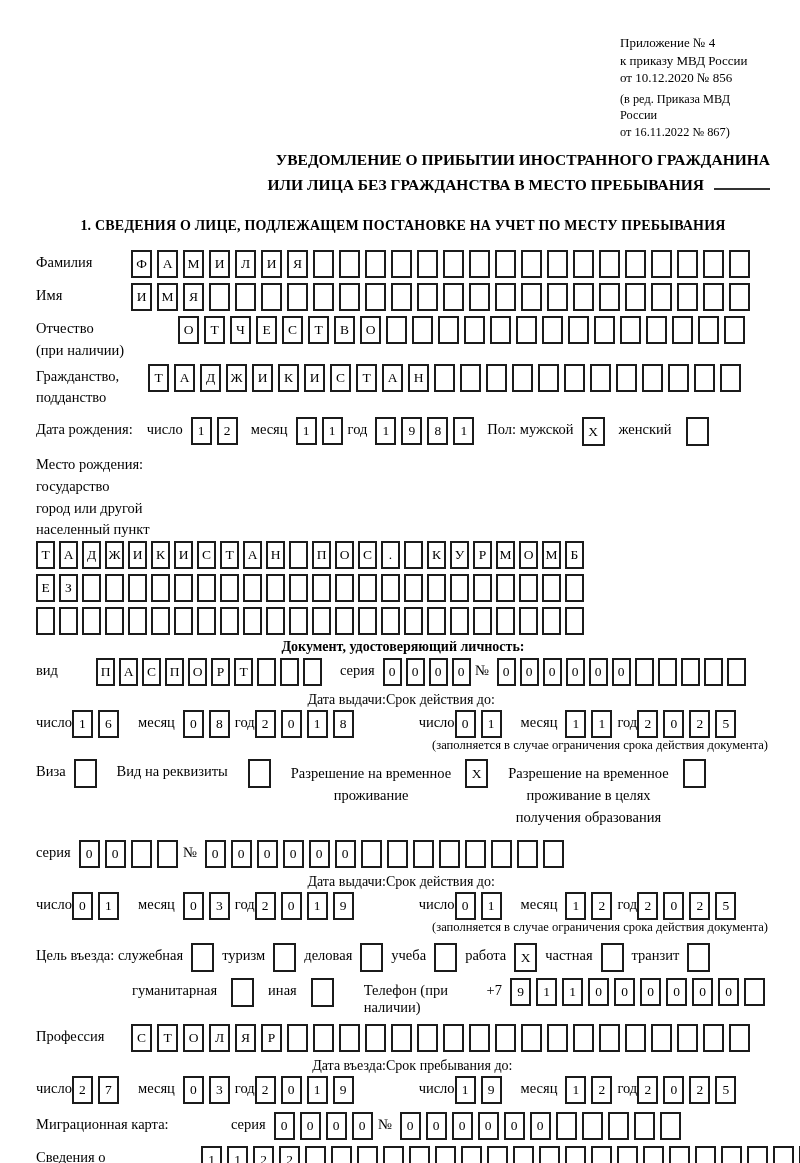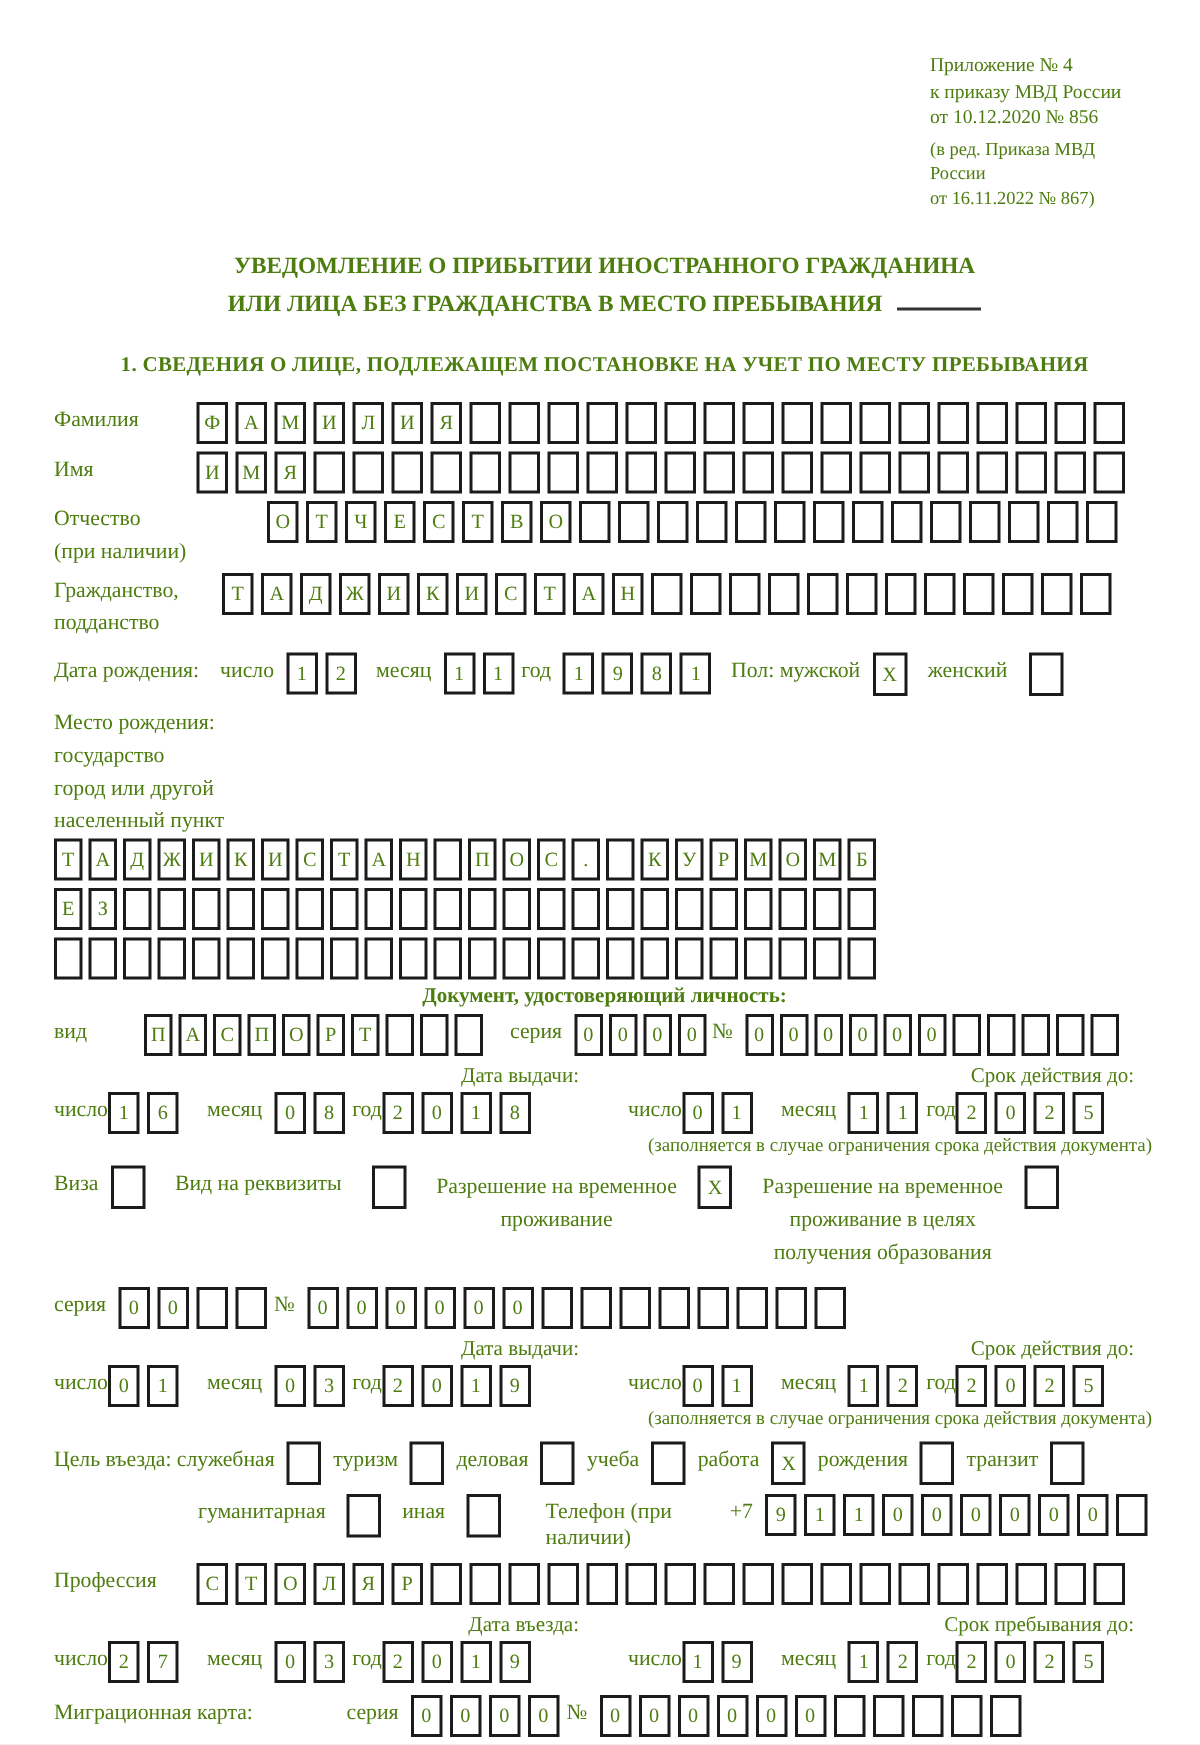--- a/index.html
+++ b/index.html
@@ -1,26 +1,26 @@
 <!DOCTYPE html>
 <html><head>
 <meta charset="utf-8">
 <style>
   * { margin:0; padding:0; box-sizing:content-box; }
   html,body { background:#e8e8e8; }
   .page {
-    width:800px; height:1163px; background:#ffffff; color:#4d7c0f;
+    width:800px; height:1163px; background:#ffffff; color:#000000;
     font-family:"Liberation Serif", serif; font-size:14.5px;
     margin:0 auto; position:relative; overflow:hidden;
     padding:34px 30px 10px 36px; box-sizing:border-box;
   }
   .hdr { margin-left:584px; font-size:13px; line-height:1.35; }
   .hdr .ed { font-size:12.3px; margin-top:4px; line-height:1.35; }
   .form-label { text-align:right; font-weight:bold; font-size:15px; margin-top:16px; letter-spacing:0.5px; }
-  .title { text-align:center; font-weight:bold; font-size:15.5px; line-height:1.6; margin-top:26px; }
+  .title { text-align:right; font-weight:bold; font-size:15.5px; line-height:1.6; margin-top:8px; }
   .uline { display:inline-block; width:56px; border-bottom:2px solid #333; margin-left:10px; }
   .sec-head { text-align:center; font-weight:bold; font-size:14px; margin-top:20px; letter-spacing:0.2px; }
 
   .row { display:flex; align-items:flex-start; margin-top:5px; }
   .lbl { flex:0 0 auto; padding-top:4px; }
   .lbl2 { line-height:1.5; padding-top:2px; }
   .cellrow { display:flex; flex:0 0 auto; }
   .cell {
     width:17px; height:24px; border:2px solid #1b1b1b; margin-right:5px;
     display:inline-flex; align-items:center; justify-content:center;
@@ -31,21 +31,21 @@
     width:19px; height:25px; border:2px solid #1b1b1b;
     display:inline-flex; align-items:center; justify-content:center;
     font-size:13.5px; flex:0 0 auto; background:#fff;
   }
   .w95  { width:95px; }  .w142 { width:142px; } .w112 { width:112px; }
   .w165 { width:165px; } .w60  { width:60px; }
   .gap8 { width:8px; flex:0 0 auto; } .gap14 { width:14px; flex:0 0 auto; }
   .gap20 { width:20px; flex:0 0 auto; } .gap30 { width:30px; flex:0 0 auto; }
   .dates-head { display:flex; margin-top:6px; font-size:14px; }
   .dates-head .dh-l { width:350px; text-align:right; }
-  .dates-head .dh-r { width:370px; text-align:right; }
+  .dates-head .dh-r { width:370px; text-align:left; }
   .dates-row { display:flex; align-items:flex-start; margin-top:2px; }
   .note { text-align:right; font-size:12.6px; margin-top:0; padding-right:2px; }
   .para { margin-top:8px; line-height:1.55; }
   .ckgroup { display:flex; align-items:flex-start; margin-top:6px; }
   .ckitem { display:flex; align-items:flex-start; }
   .ckitem .txt { padding-top:4px; }
   .ck-center { text-align:center; line-height:1.5; padding-top:4px; }
   .purpose-row { display:flex; align-items:flex-start; margin-top:8px; flex-wrap:nowrap; }
   .purpose-row .txt { padding-top:4px; }
   .mt8 { margin-top:8px; } .mt12 { margin-top:12px; }
@@ -538,21 +538,21 @@
     <span class="cb"></span>
       <span class="gap8"></span>
     <span class="txt">учеба</span>
       <span class="gap8"></span>
     <span class="cb"></span>
       <span class="gap8"></span>
     <span class="txt">работа</span>
       <span class="gap8"></span>
     <span class="cb">X</span>
       <span class="gap8"></span>
-    <span class="txt">рождения</span>
+    <span class="txt">частная</span>
       <span class="gap8"></span>
     <span class="cb"></span>
       <span class="gap8"></span>
     <span class="txt">транзит</span>
       <span class="gap8"></span>
     <span class="cb"></span>
   </div>
   <div class="purpose-row" style="margin-top:6px; margin-left:96px;">
     <span class="txt">гуманитарная</span>
       <span class="gap14"></span>

